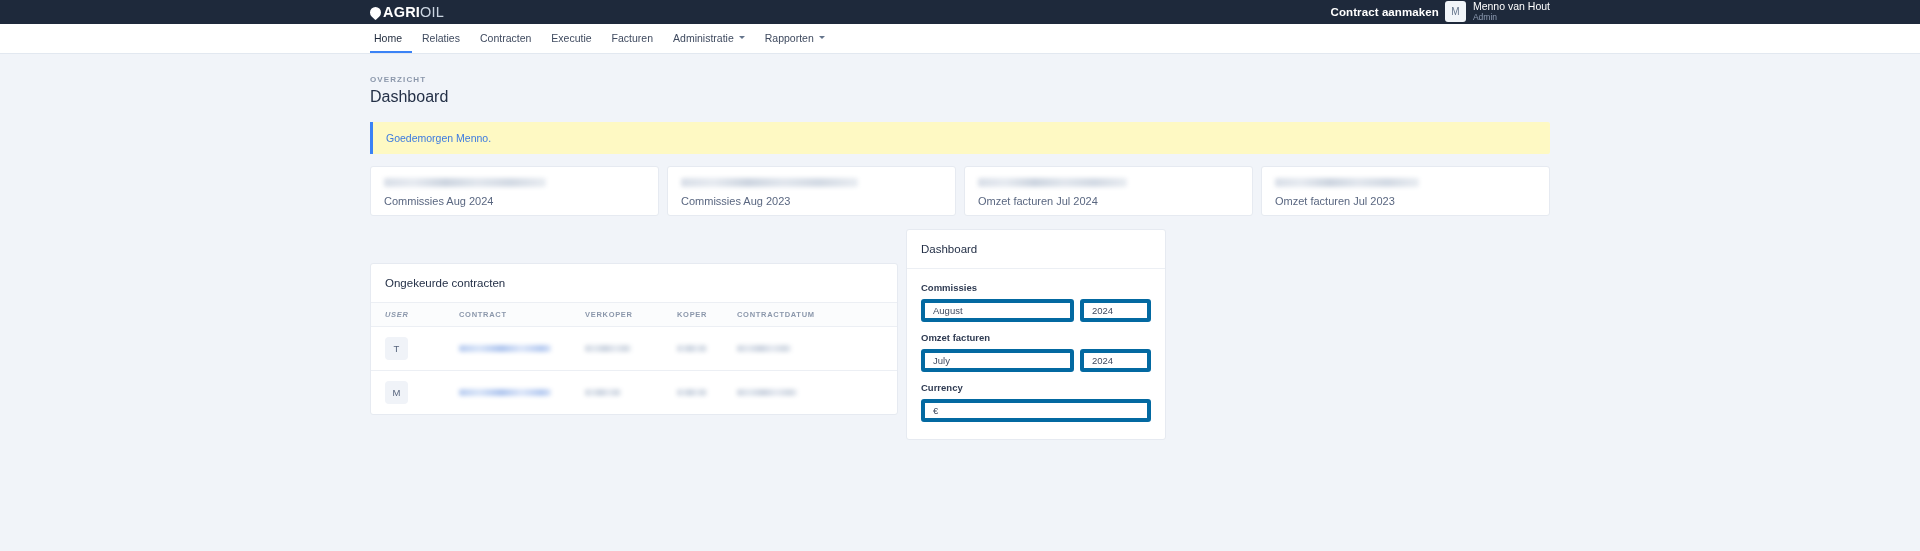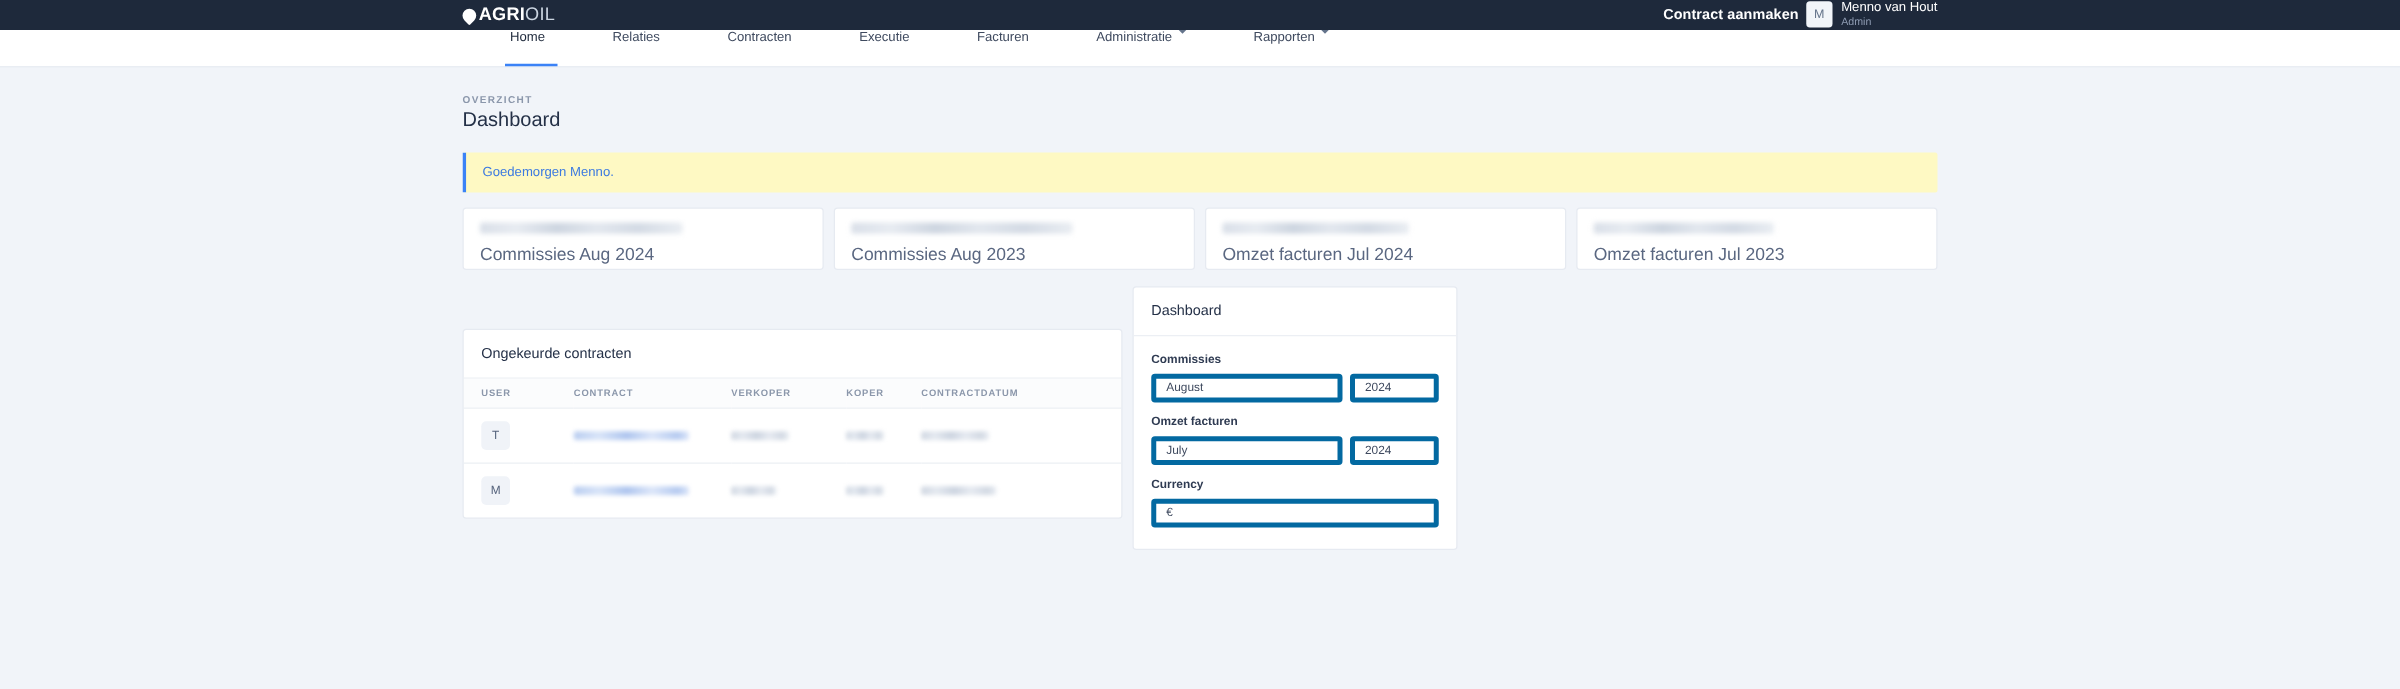--- a/index.html
+++ b/index.html
@@ -58,26 +58,25 @@
   
   .navbar {
     height:30px; background:#ffffff;
     border-bottom:1px solid #e2e8f0;
   }
   .nav-inner {
     width:1180px; margin:0 auto; height:100%;
     display:flex; align-items:stretch; gap:0;
   }
   .nav-item {
-    display:flex; align-items:flex-start;
+    display:flex; align-items:center;
     font-size:10.5px; color:#3f4a5f;
     padding:0 10px; cursor:pointer;
     white-space:nowrap; position:relative;
     border-bottom:2px solid transparent;
-    margin-left:34px;
   }
   .nav-item:first-child { padding-left:4px; padding-right:10px; }
   .nav-item.active {
     color:#1e293b; border-bottom-color:#3b82f6;
   }
   .caret {
     display:inline-block; margin-left:5px;
     width:0; height:0;
     border-left:3px solid transparent;
     border-right:3px solid transparent;
@@ -117,21 +116,21 @@
   .stat-value {
     height:9px; width:62%;
     border-radius:2px;
     background:linear-gradient(90deg,#d9dfe8 0%,#e7ebf1 18%,#cdd5e0 38%,#e2e7ee 58%,#d3dae4 78%,#e9edf2 100%);
     filter:blur(2.1px);
     margin-bottom:8px;
   }
   .stat-card:nth-child(2) .stat-value { width:68%; }
   .stat-card:nth-child(3) .stat-value { width:57%; }
   .stat-card:nth-child(4) .stat-value { width:55%; }
-  .stat-label { font-size:14px; color:#5a6781; }
+  .stat-label { font-size:11px; color:#5a6781; }
 
   
   .columns { margin-top:13px; display:flex; gap:8px; align-items:center; }
   .col-left { width:528px; }
   .col-right { width:260px; }
 
   .card {
     background:#ffffff; border:1px solid #e6eaf1;
     border-radius:3px; overflow:hidden;
   }
@@ -147,21 +146,21 @@
     padding:7px 0 7px 0; background:#fbfcfd;
     border-bottom:1px solid #eceff4;
   }
   thead th:first-child { padding-left:14px; }
   tbody td {
     padding:10px 0; border-bottom:1px solid #eceff4;
     vertical-align:middle;
   }
   tbody tr:last-child td { border-bottom:none; }
   tbody td:first-child { padding-left:14px; }
-  .col-user { width:88px; }
+  .col-user { width:88px;font-style:italic; }
   .col-contract { width:126px; }
   .col-verkoper { width:92px; }
   .col-koper { width:60px; }
   .col-datum { width:auto; }
 
   .avatar-cell {
     width:23px; height:23px; border-radius:4px;
     background:#f0f3f8; color:#56637c;
     font-size:9.5px; display:flex; align-items:center; justify-content:center;
   }

